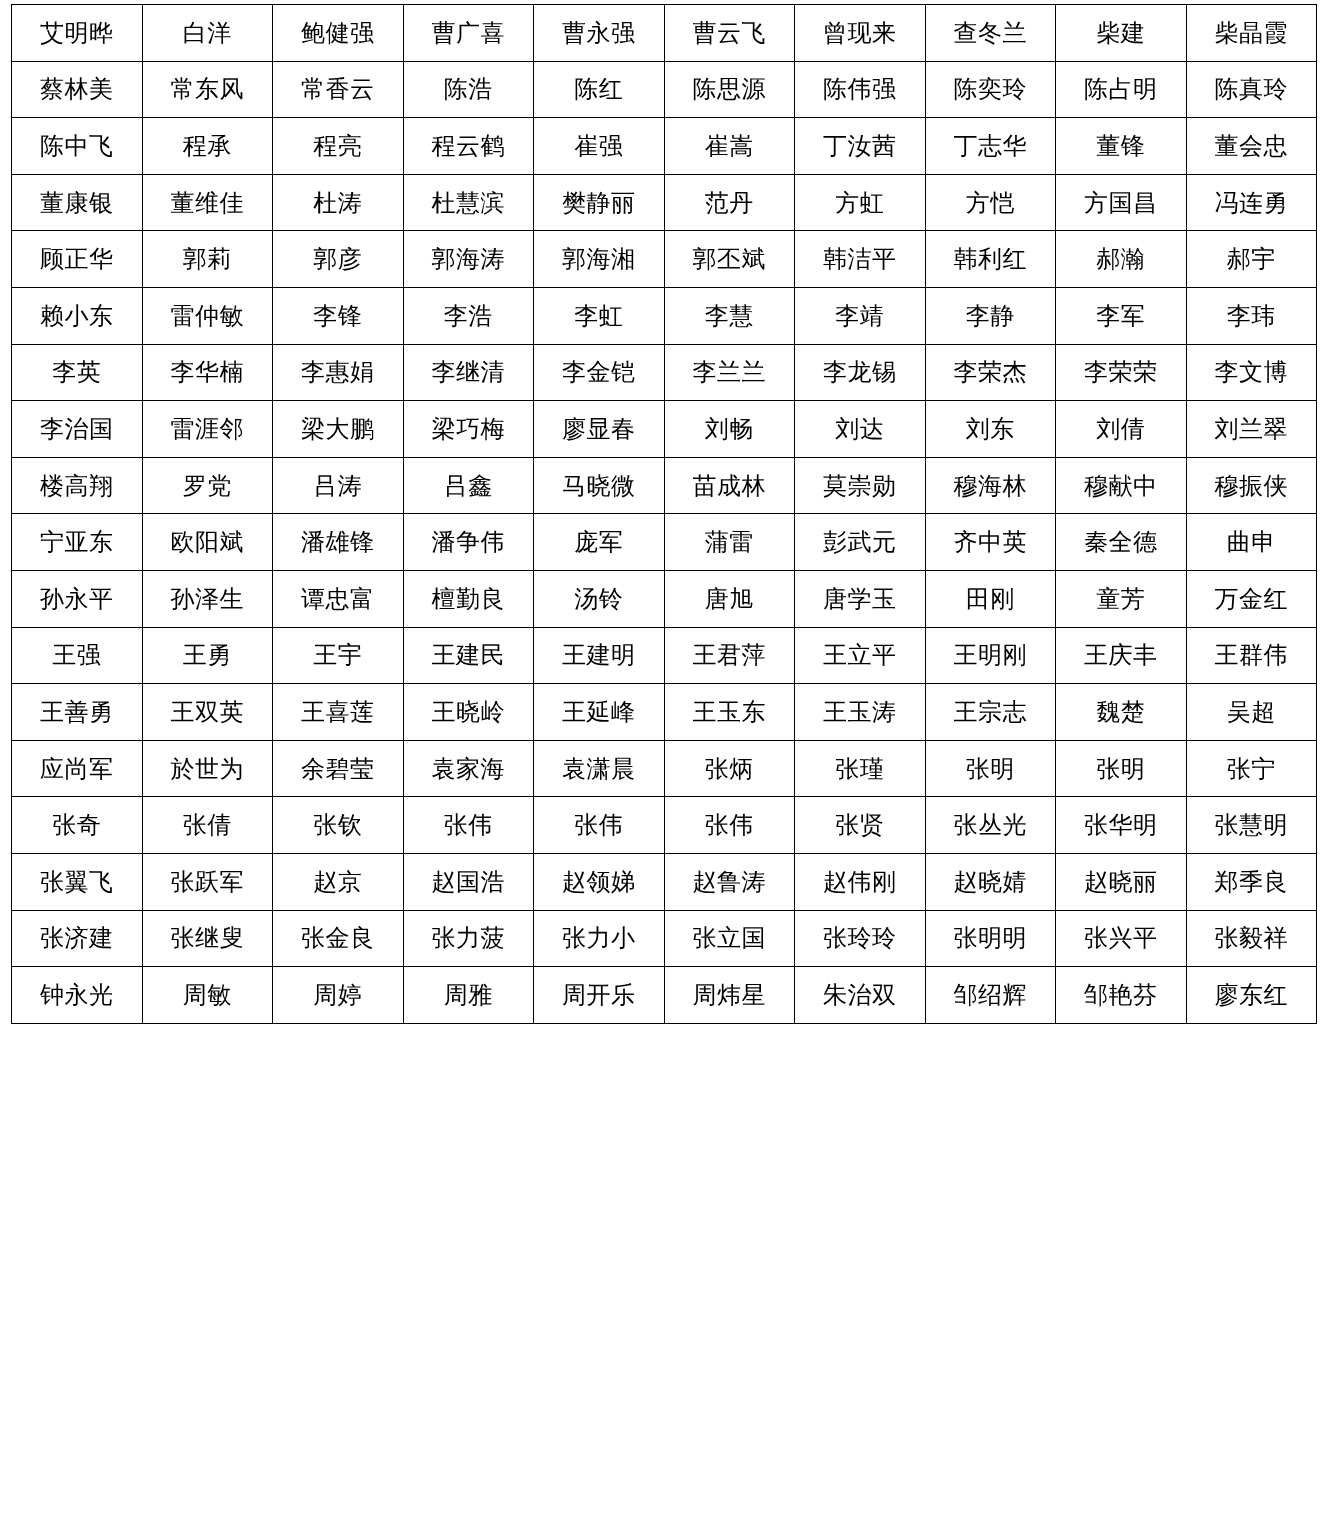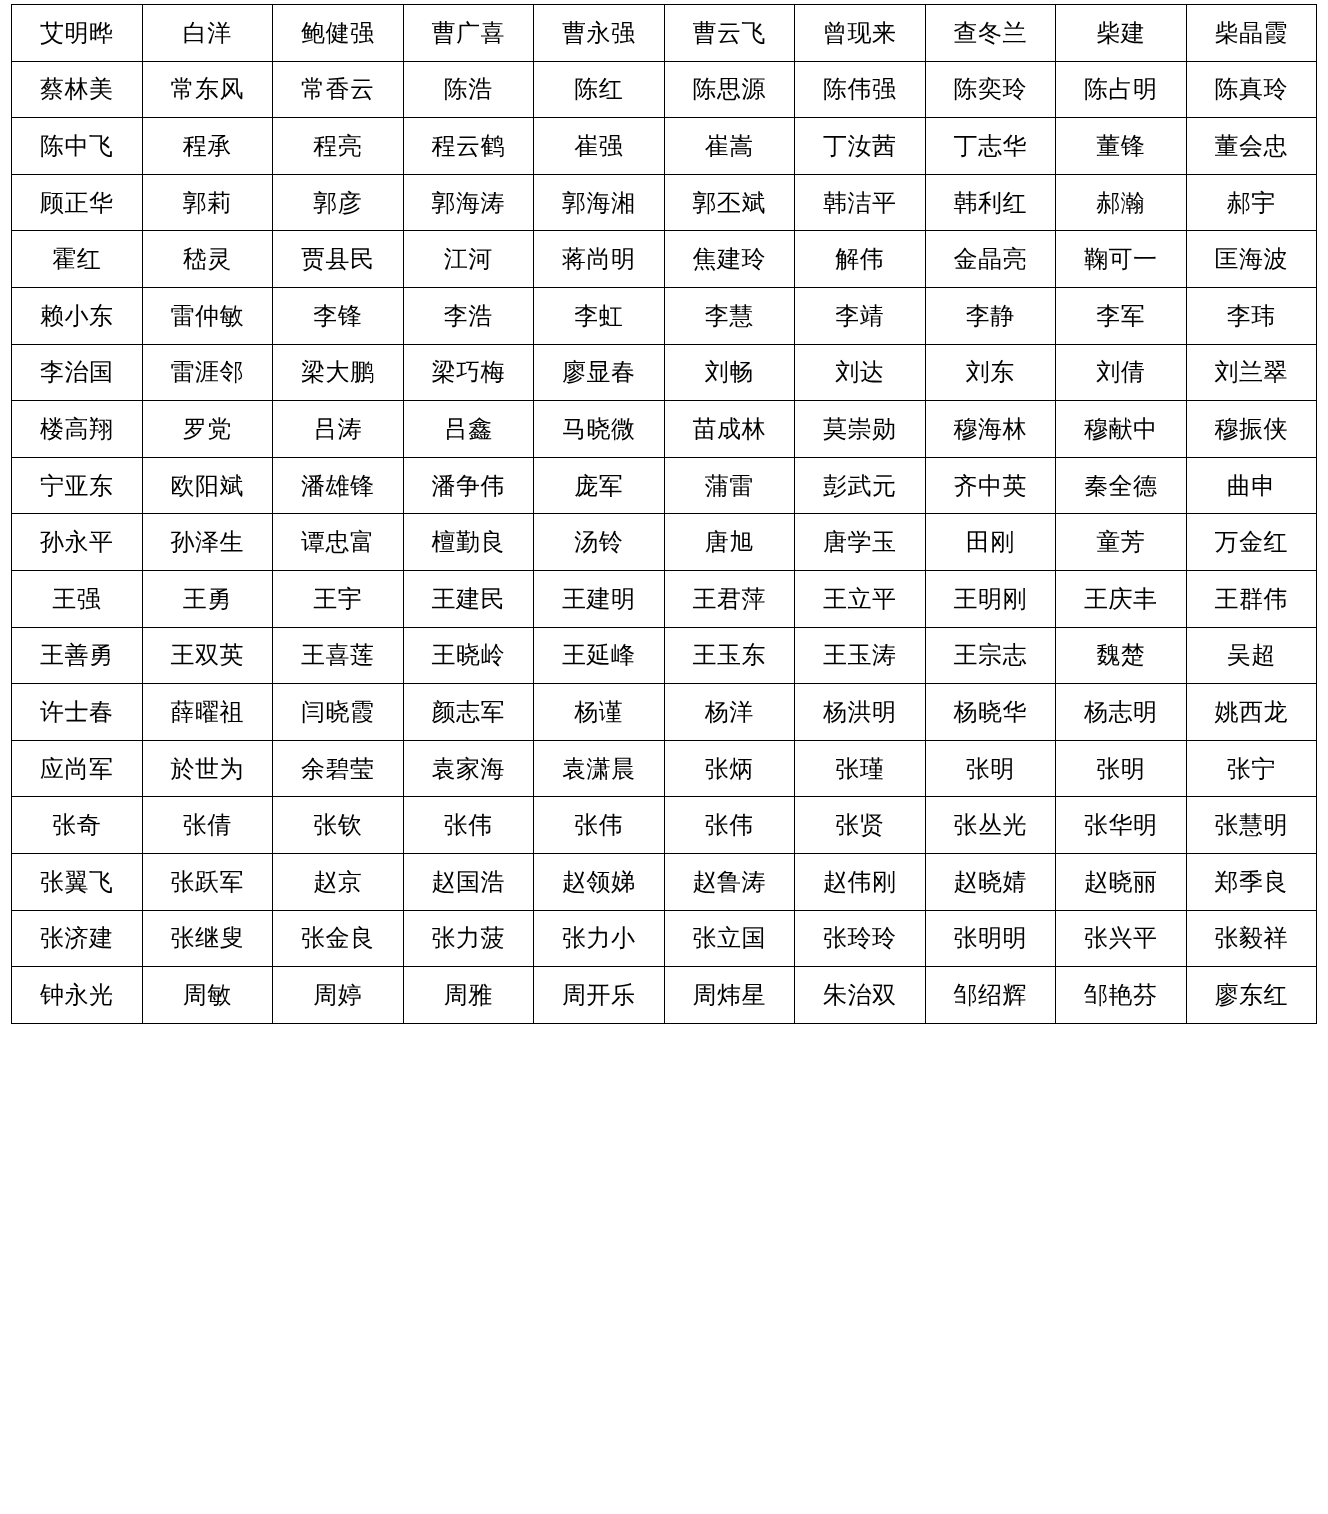--- a/index.html
+++ b/index.html
@@ -67,56 +67,68 @@
         <td>程亮</td>
         <td>程云鹤</td>
         <td>崔强</td>
         <td>崔嵩</td>
         <td>丁汝茜</td>
         <td>丁志华</td>
         <td>董锋</td>
         <td>董会忠</td>
       </tr>
       <tr>
+        <td>董康银</td>
+        <td>董维佳</td>
+        <td>杜涛</td>
+        <td>杜慧滨</td>
+        <td>樊静丽</td>
+        <td>范丹</td>
+        <td>方虹</td>
+        <td>方恺</td>
+        <td>方国昌</td>
+        <td>冯连勇</td>
+      </tr>
+      <tr>
         <td>顾正华</td>
         <td>郭莉</td>
         <td>郭彦</td>
         <td>郭海涛</td>
         <td>郭海湘</td>
         <td>郭丕斌</td>
         <td>韩洁平</td>
         <td>韩利红</td>
         <td>郝瀚</td>
         <td>郝宇</td>
       </tr>
       <tr>
-        <td>霍红</td>
-        <td>嵇灵</td>
-        <td>贾县民</td>
-        <td>江河</td>
-        <td>蒋尚明</td>
-        <td>焦建玲</td>
-        <td>解伟</td>
-        <td>金晶亮</td>
-        <td>鞠可一</td>
-        <td>匡海波</td>
-      </tr>
-      <tr>
         <td>赖小东</td>
         <td>雷仲敏</td>
         <td>李锋</td>
         <td>李浩</td>
         <td>李虹</td>
         <td>李慧</td>
         <td>李靖</td>
         <td>李静</td>
         <td>李军</td>
         <td>李玮</td>
       </tr>
       <tr>
+        <td>李英</td>
+        <td>李华楠</td>
+        <td>李惠娟</td>
+        <td>李继清</td>
+        <td>李金铠</td>
+        <td>李兰兰</td>
+        <td>李龙锡</td>
+        <td>李荣杰</td>
+        <td>李荣荣</td>
+        <td>李文博</td>
+      </tr>
+      <tr>
         <td>李治国</td>
         <td>雷涯邻</td>
         <td>梁大鹏</td>
         <td>梁巧梅</td>
         <td>廖显春</td>
         <td>刘畅</td>
         <td>刘达</td>
         <td>刘东</td>
         <td>刘倩</td>
         <td>刘兰翠</td>
@@ -175,32 +187,20 @@
         <td>王喜莲</td>
         <td>王晓岭</td>
         <td>王延峰</td>
         <td>王玉东</td>
         <td>王玉涛</td>
         <td>王宗志</td>
         <td>魏楚</td>
         <td>吴超</td>
       </tr>
       <tr>
-        <td>许士春</td>
-        <td>薛曜祖</td>
-        <td>闫晓霞</td>
-        <td>颜志军</td>
-        <td>杨谨</td>
-        <td>杨洋</td>
-        <td>杨洪明</td>
-        <td>杨晓华</td>
-        <td>杨志明</td>
-        <td>姚西龙</td>
-      </tr>
-      <tr>
         <td>应尚军</td>
         <td>於世为</td>
         <td>余碧莹</td>
         <td>袁家海</td>
         <td>袁潇晨</td>
         <td>张炳</td>
         <td>张瑾</td>
         <td>张明</td>
         <td>张明</td>
         <td>张宁</td>

